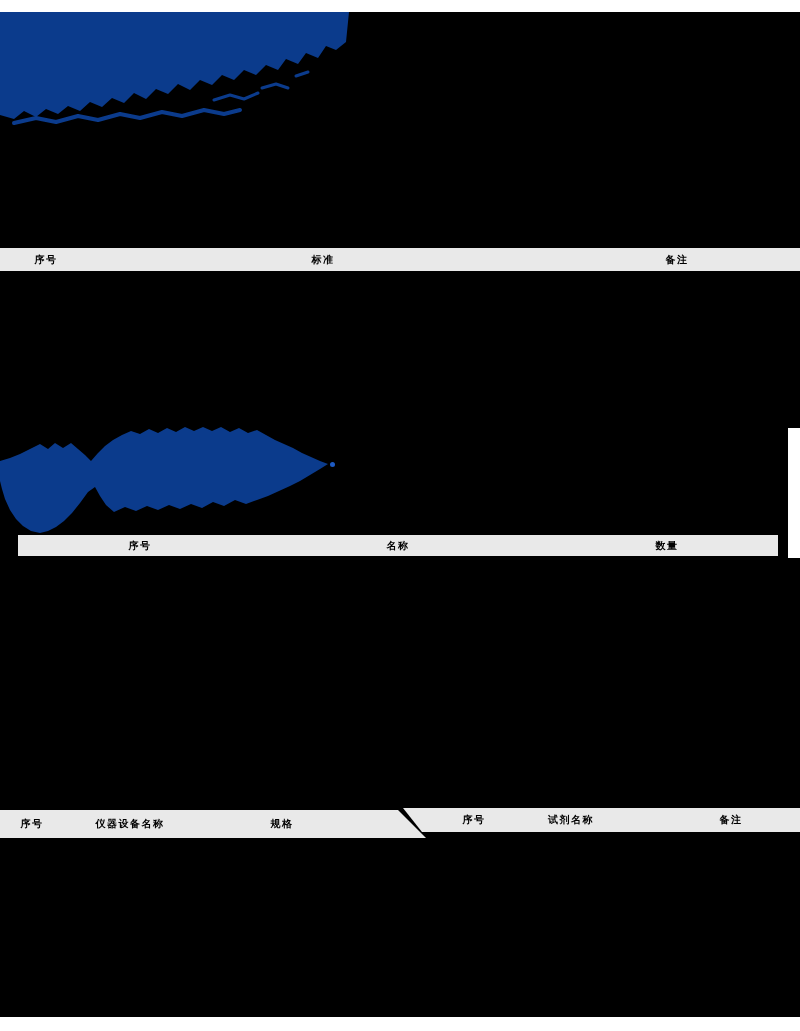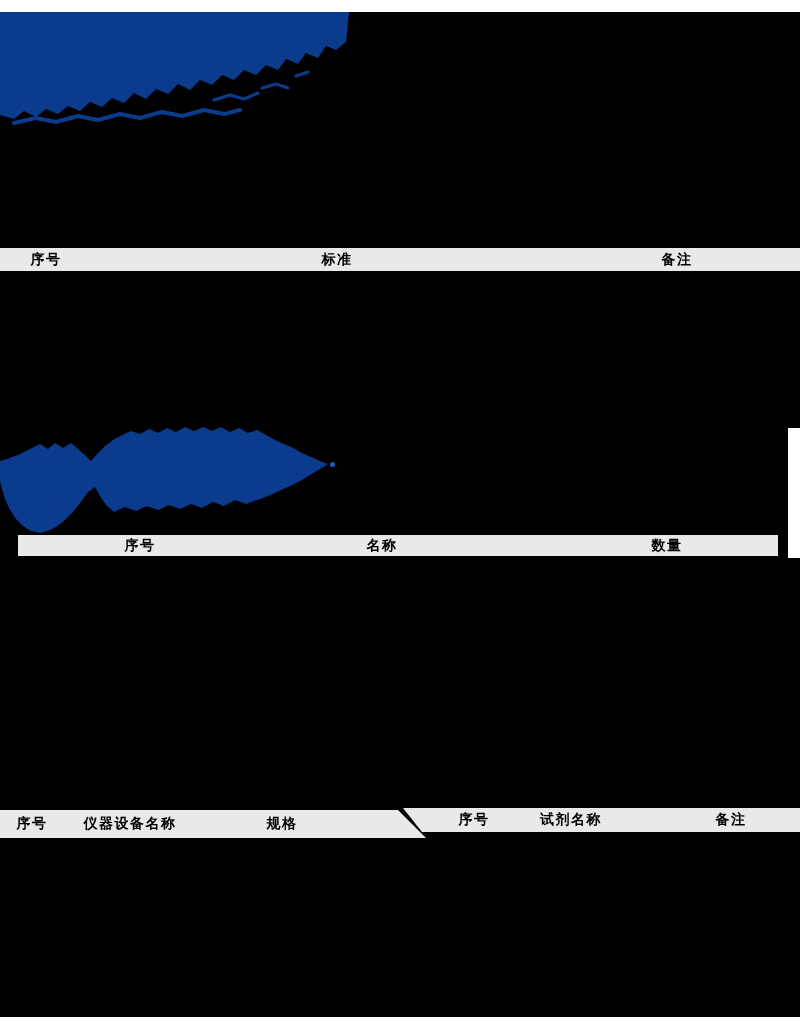--- a/index.html
+++ b/index.html
@@ -30,21 +30,21 @@
              clip-path: polygon(0 0, 398px 0, 426px 28px, 0 28px); }
   .strip-d { left: 403px; top: 808px; width: 397px; height: 24px;
              clip-path: polygon(0 0, 397px 0, 397px 24px, 19px 24px); }
 
   .hdr {
     position: absolute;
     top: 50%;
     transform: translate(-50%, -50%);
     color: #000000;
     font-weight: bold;
-    font-size: 14px;
+    font-size: 10px;
     letter-spacing: 1.5px;
     white-space: nowrap;
   }
 </style>
 </head>
 <body>
 
 <div class="page">
 
   <div class="band-white top-band"></div>
@@ -70,27 +70,27 @@
          L320,461 L328,464 L320,469 L310,475 L300,481 L290,486 L279,491 L268,496 L257,500
          L246,504 L235,500 L224,506 L213,502 L202,508 L191,504 L180,509 L169,505 L158,510
          L147,506 L136,511 L125,507 L114,512 L106,505 L100,496 L95,487 L88,492 L80,503
          L72,513 L64,521 L56,527 L48,531 L40,533 L31,531 L23,526 L16,519 L10,510 L5,499
          L2,489 L0,481 Z"></path>
     <circle cx="332.5" cy="464.5" r="2.5" fill="#1d5ac2"></circle>
   </svg>
 
   <div class="strip strip-a">
     <span class="hdr" style="left:46px">序号</span>
-    <span class="hdr" style="left:337px">标准</span>
+    <span class="hdr" style="left:323px">标准</span>
     <span class="hdr" style="left:677px">备注</span>
   </div>
 
   <div class="strip strip-b">
     <span class="hdr" style="left:122px">序号</span>
-    <span class="hdr" style="left:364px">名称</span>
+    <span class="hdr" style="left:380px">名称</span>
     <span class="hdr" style="left:649px">数量</span>
   </div>
 
   <div class="strip strip-c">
     <span class="hdr" style="left:32px">序号</span>
     <span class="hdr" style="left:130px">仪器设备名称</span>
     <span class="hdr" style="left:282px">规格</span>
   </div>
 
   <div class="strip strip-d">

